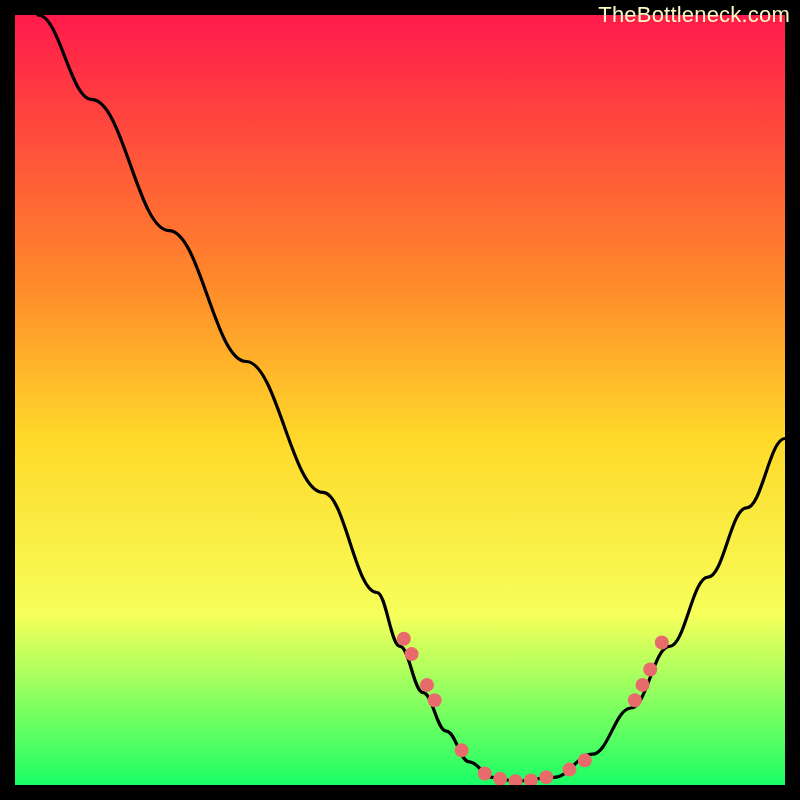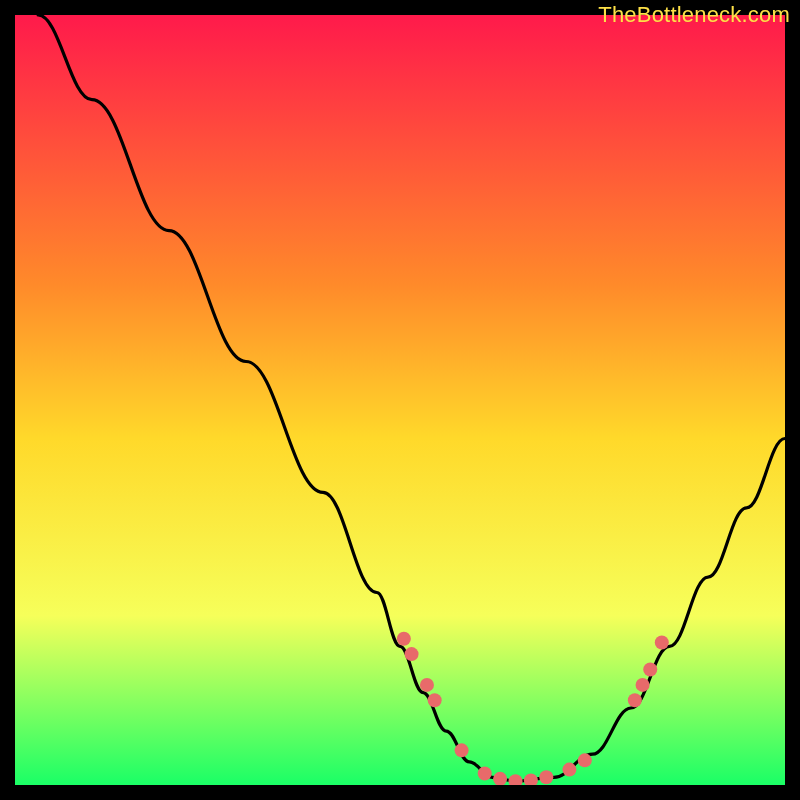--- a/index.html
+++ b/index.html
@@ -17,21 +17,21 @@
     top: 15px;
     width: 770px;
     height: 770px;
     background: #000;
     box-sizing: border-box;
   }
   .watermark {
     position: absolute;
     top: 2px;
     right: 10px;
-    color: #fde047;
+    color: #fef9c3;
     font-size: 22px;
     font-weight: 500;
     letter-spacing: 0.2px;
     z-index: 50;
   }
   svg { display: block; }
 </style>
 </head>
 <body>
 

